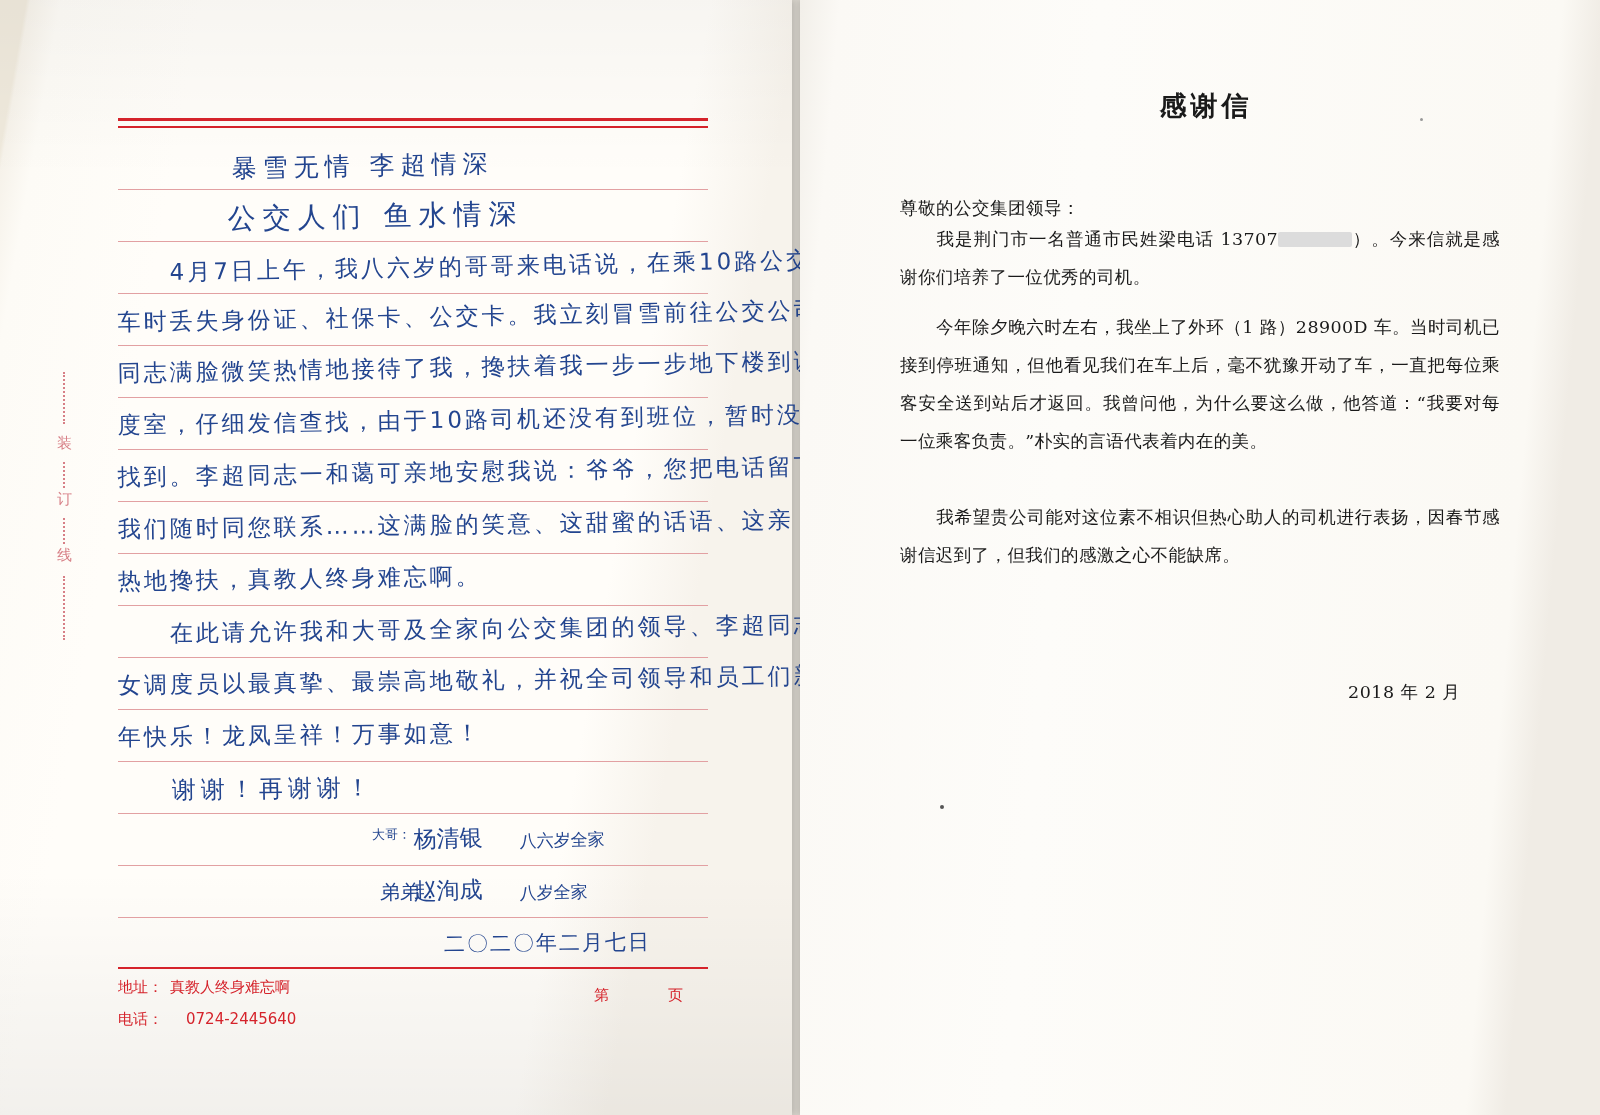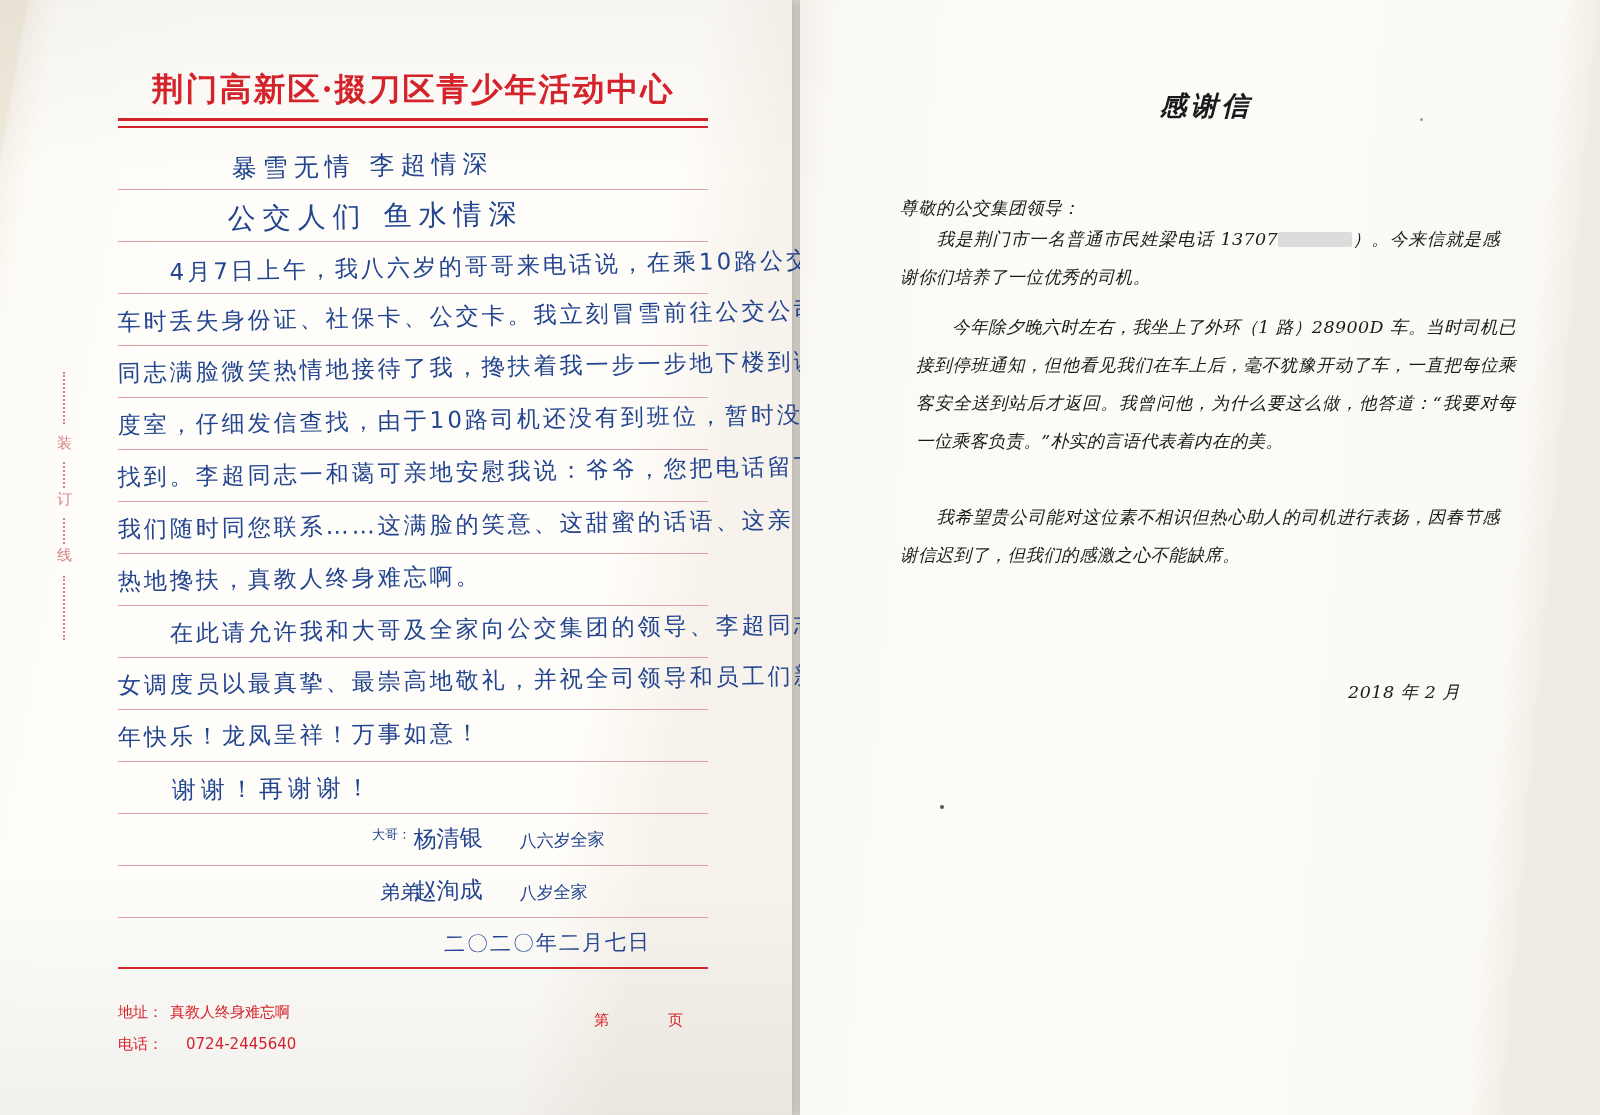--- a/index.html
+++ b/index.html
@@ -68,69 +68,64 @@
   }
   .hw.ink{color:#23458f;}
   .hw-l{font-size:23px;letter-spacing:3px;}
 
   
   .footer-rule{position:absolute;left:118px;width:590px;height:2px;background:#d5232b;}
   .footer-text{
     position:absolute;color:#d5232b;font-size:15px;
     font-family:"DejaVu Sans","Liberation Sans",sans-serif;
     white-space:nowrap;
-    margin-top:25px;
   }
 
   
   #right-sheet{
     left:800px;top:0;width:800px;height:1115px;
     background:linear-gradient(95deg,#f2efe9 0px,#fbf9f5 40px,#fdfcf9 300px,#fbf9f4 760px,#f0ece5 800px);
     box-shadow:-2px 0 6px rgba(0,0,0,.12);
-    font-style:italic;
   }
   #right-sheet .doc{
     position:absolute;left:96px;top:0;width:620px;
     color:#1a1a1a;
     font-family:"DejaVu Serif","Liberation Serif",serif;
   }
   #doc-title{
     position:absolute;left:0;top:88px;width:620px;text-align:center;
     font-size:27px;font-weight:bold;letter-spacing:4px;
   }
   #doc-salutation{
     position:absolute;left:4px;top:196px;font-size:17.5px;letter-spacing:.5px;
   }
   .para{
     position:absolute;left:4px;width:600px;font-size:17.5px;line-height:38px;
     text-align:justify;letter-spacing:.4px;
   }
   .para .indent{display:inline-block;width:36px;}
   #para-1{top:220px;}
-  #para-2{top:308px;margin-left:16px;}
+  #para-2{top:308px;}
   #para-3{top:498px;}
   #doc-date{
     position:absolute;left:452px;top:680px;font-size:17.5px;letter-spacing:.5px;
   }
   .redact{
     display:inline-block;width:74px;height:15px;
     background:#dcdcdc;border-radius:2px;vertical-align:-2px;
   }
   #spot-right{position:absolute;left:140px;top:805px;width:4px;height:4px;border-radius:50%;background:#555;}
   #spot-right2{position:absolute;left:620px;top:118px;width:3px;height:3px;border-radius:50%;background:#999;}
 </style>
 </head>
 <body>
 
 <div class="page" id="left-sheet">
   <div class="sheet-inner">
 
-    <div class="letterhead">
-      <div class="title">荆门高新区·掇刀区青少年活动中心</div>
-    </div>
     <div class="rule" id="rule-thick"></div>
     <div class="rule" id="rule-thin"></div>
 
     <div class="ruleline" style="top:189px;"></div>
     <div class="ruleline" style="top:241px;"></div>
     <div class="ruleline" style="top:293px;"></div>
     <div class="ruleline" style="top:345px;"></div>
     <div class="ruleline" style="top:397px;"></div>
     <div class="ruleline" style="top:449px;"></div>
     <div class="ruleline" style="top:501px;"></div>

